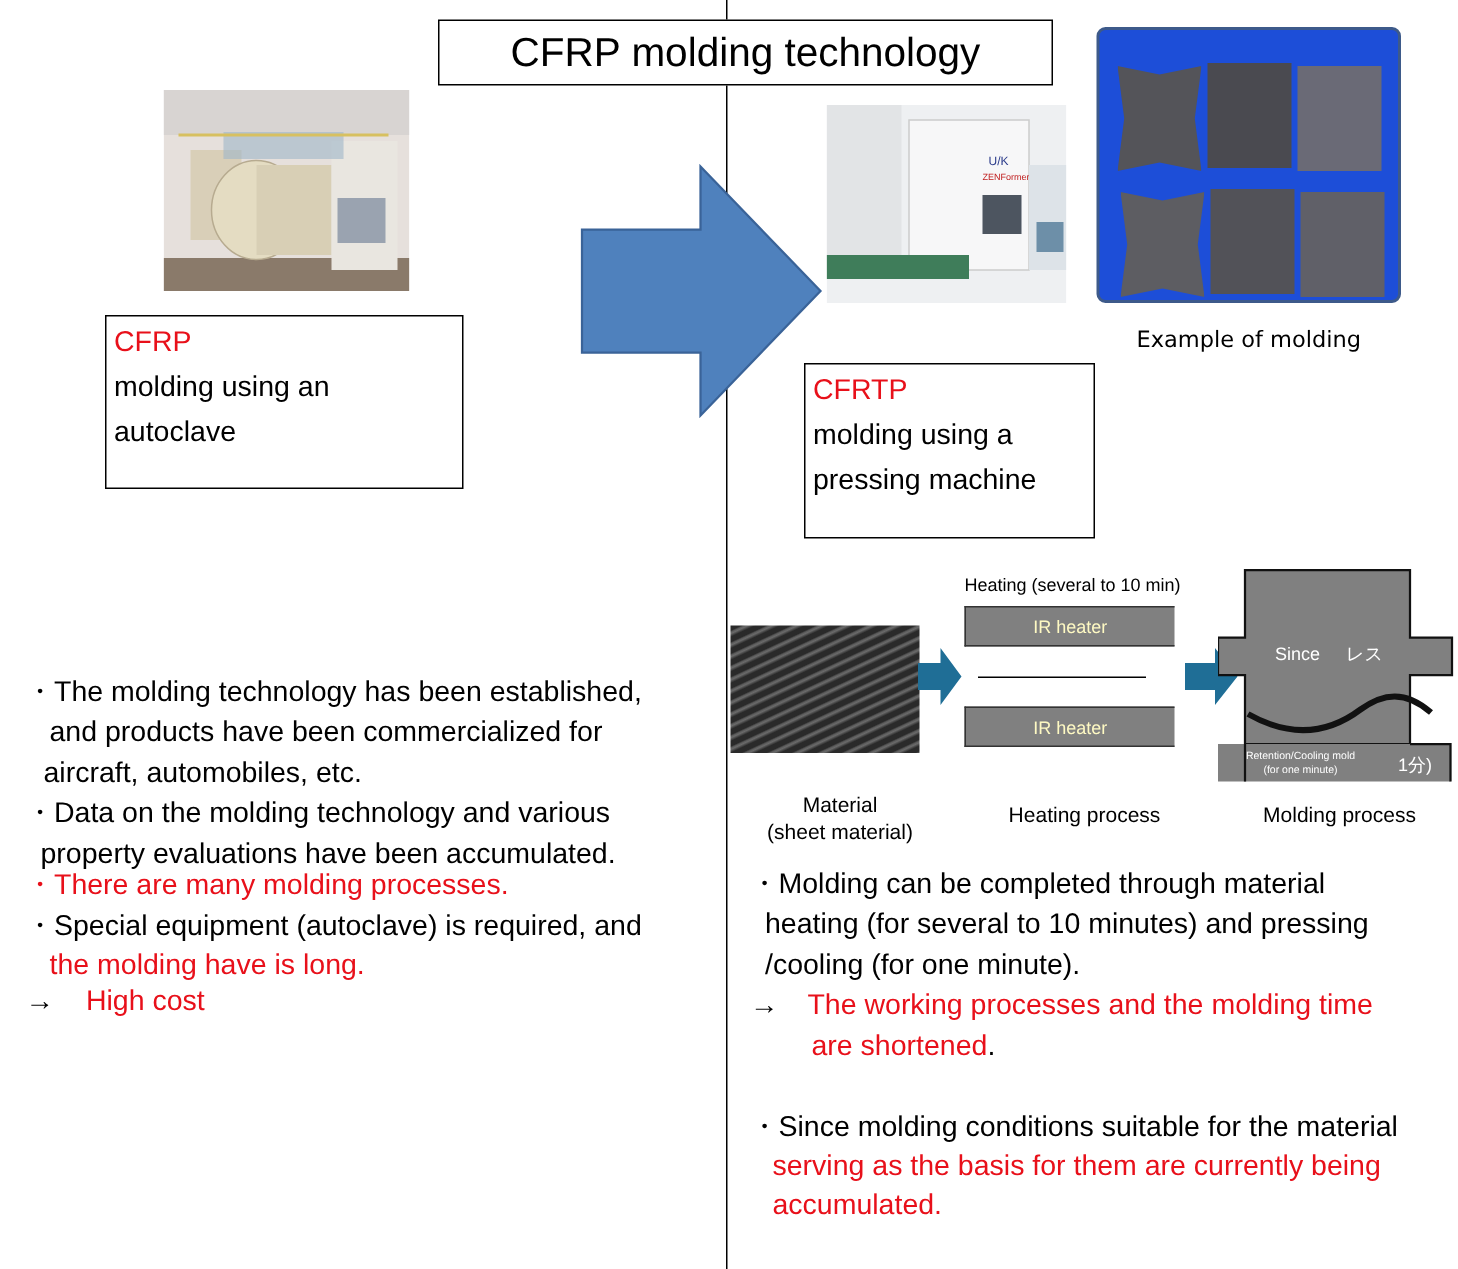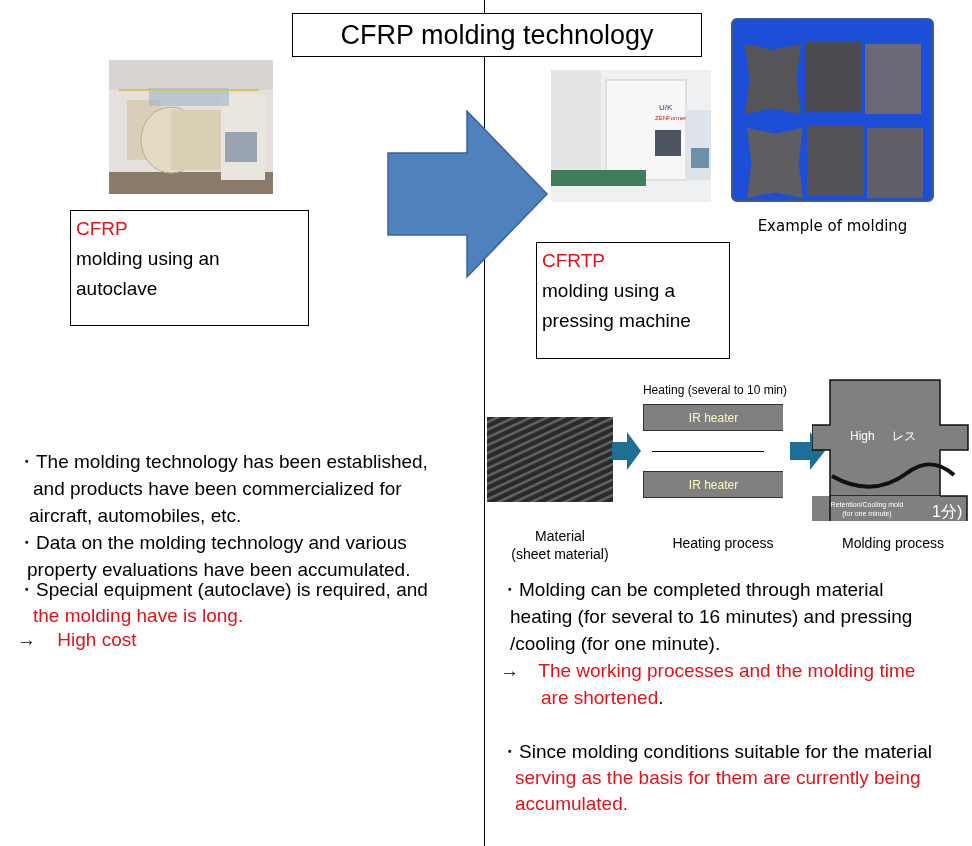--- a/index.html
+++ b/index.html
@@ -99,28 +99,28 @@
   <polygon points="0,10 20,10 20,0 35,19 20,38 20,28 0,28" fill="#1f6e96"></polygon>
 </svg>
 
 <svg class="abs" style="left:812px;top:378px;" width="160" height="146" viewBox="0 0 160 146">
   <polygon points="18,2 128,2 128,47 156,47 156,72 128,72 128,118 18,118 18,72 0,72 0,47 18,47" fill="#808080" stroke="#111" stroke-width="1.5"></polygon>
   <rect x="0" y="118" width="155" height="25" fill="#808080"></rect>
   <path d="M18,118 L18,143 M128,118 L155,118 L155,143" stroke="#111" stroke-width="1.5" fill="none"></path>
   <path d="M20,98 C50,115 75,110 95,95 C110,84 125,82 142,97" stroke="#111" stroke-width="4" fill="none"></path>
 </svg>
 <div class="abs" style="left:850px;top:428px;color:#fff;font-size:12px;">
-  <span>High</span>
+  <span>Since</span>
   <span style="margin-left:14px;">レス</span>
 </div>
 <div class="abs" style="left:812px;top:500px;width:110px;text-align:center;color:#fff;font-size:7px;line-height:9px;">
   <div>Retention/Cooling mold</div>
   <div>(for one minute)</div>
 </div>
-<div class="abs" style="left:932px;top:502px;color:#fff;font-size:16px;">1分)</div>
+<div class="abs" style="left:932px;top:502px;color:#fff;font-size:12px;">1分)</div>
 
 <div class="abs small" style="left:487px;top:527px;width:146px;text-align:center;line-height:18px;">
   <div>Material</div>
   <div>(sheet material)</div>
 </div>
 <div class="abs small" style="left:650px;top:535px;width:146px;text-align:center;">Heating process</div>
 <div class="abs small" style="left:820px;top:535px;width:146px;text-align:center;">Molding process</div>
 
 <div class="abs body-text" style="left:17px;top:420px;width:420px;margin-top:28px;">
   <div>
@@ -128,31 +128,32 @@
     <div style="padding-left:16px;">and products have been  commercialized for</div>
     <div style="padding-left:12px;">aircraft, automobiles, etc.</div>
   </div>
   <div>
     <span>・</span><span>Data on the molding technology and various</span>
     <div style="padding-left:10px;">property evaluations have been accumulated.</div>
   </div>
 </div>
 
 <div class="abs body-text" style="left:17px;top:577px;width:430px;line-height:28px;">
+  <div class="red"><span>・</span><span>There are many molding processes.</span></div>
   <div style="line-height:26px;"><span>・</span><span>Special equipment (autoclave) is required, and</span></div>
   <div class="red" style="padding-left:16px;line-height:26px;">the molding have is long.</div>
   <div style="line-height:22px;">
     <span>→</span>
     <span class="red" style="margin-left:16px;">High cost</span>
   </div>
 </div>
 
 <div class="abs body-text" style="left:500px;top:576px;width:470px;">
   <div><span>・</span><span>Molding can be completed through material</span></div>
-  <div style="padding-left:10px;">heating (for several to 16 minutes) and pressing</div>
+  <div style="padding-left:10px;">heating (for several to 10 minutes) and pressing</div>
   <div style="padding-left:10px;">/cooling (for one minute).</div>
   <div>
     <span>→</span>
     <span class="red" style="margin-left:14px;">The working processes and the molding time</span>
   </div>
   <div style="padding-left:41px;"><span class="red">are shortened</span><span>.</span></div>
 </div>
 
 <div class="abs body-text" style="left:500px;top:739px;width:470px;line-height:26px;">
   <div><span>・</span><span>Since molding conditions suitable for the  material</span></div>

